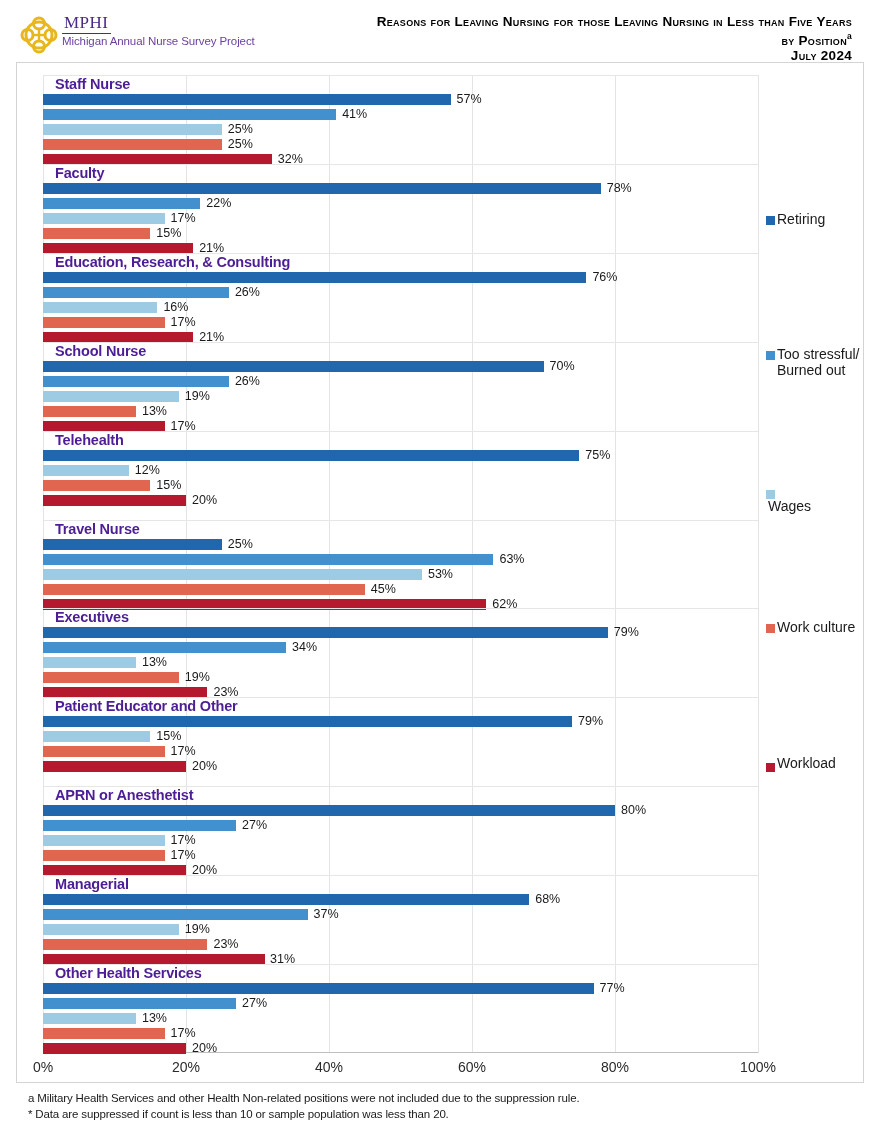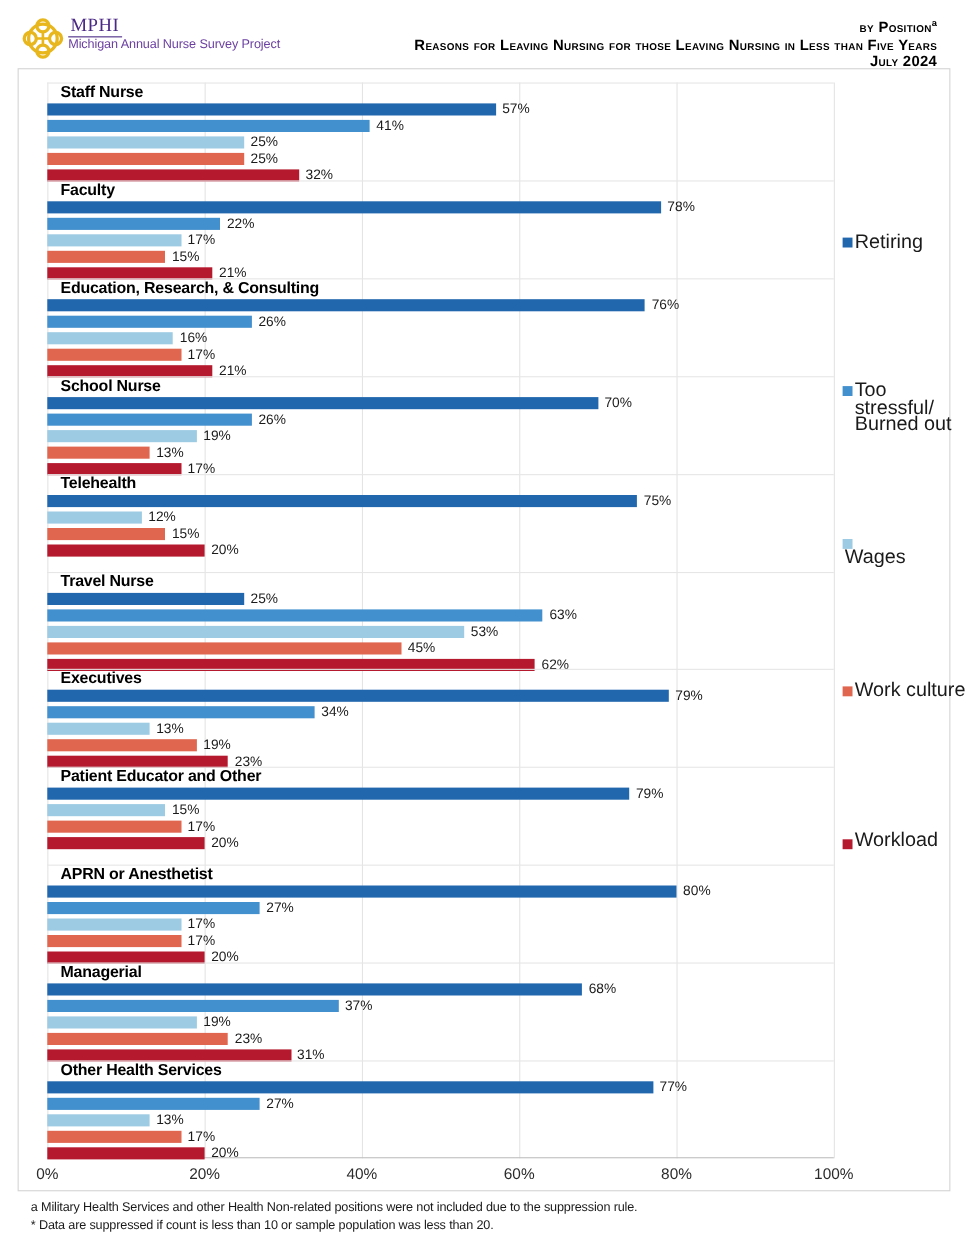--- a/index.html
+++ b/index.html
@@ -72,21 +72,21 @@
     position:absolute; left:0; width:715px; height:1px; background:#bfbfbf; bottom:0;
   }
 
   
   .group{ position:absolute; left:0; width:715px; }
   .group-rule{
     position:absolute; left:0; top:0; width:715px; height:1px; background:#e6e6e6;
   }
   .group-label{
     position:absolute; left:12px; top:1px;
-    font-size:14.5px; font-weight:bold; color:#000000;
+    font-size:14.5px; font-weight:bold; color:#4c1d95;
     letter-spacing:-0.2px; white-space:nowrap;
   }
   .bars{ position:absolute; left:0; top:19px; width:715px; }
   .barrow{ position:relative; height:13px; margin-bottom:2px; }
   .bar{
     position:absolute; left:0; top:0; height:11px;
   }
   .barval{
     position:absolute; top:-2px;
     font-size:12.5px; color:#1a1a1a; white-space:nowrap;
@@ -106,21 +106,21 @@
     position:absolute; left:760px; top:62px; width:118px; height:1021px;
   }
   .legend-item{
     position:absolute; left:6px; width:112px;
     display:flex; align-items:flex-start;
   }
   .legend-swatch{
     width:9px;height:9px;flex:0 0 9px;margin-top:4px;
   }
   .legend-label{
-    font-size:18px; color:#1a1a1a; line-height:15.5px;
+    font-size:14px; color:#1a1a1a; line-height:15.5px;
     margin-left:2px; white-space:pre-line;
   }
 
   
   .footnotes{
     position:absolute; left:28px; top:1090px; width:820px;
   }
   .footnote{
     font-size:11.5px; color:#1a1a1a; line-height:16px;
     letter-spacing:-0.15px;
@@ -147,22 +147,22 @@
         </g>
       </svg>
     </span>
     <span class="logo-text">
       <span class="logo-mphi">MPHI</span>
       <div class="logo-sub">Michigan Annual Nurse Survey Project</div>
     </span>
   </div>
 
   <div class="title-block">
+    <div class="title-line title-1">Reasons for Leaving Nursing for those Leaving Nursing in Less than Five Years</div>
     <div class="title-line title-2"><span>by Position</span><span class="sup">a</span></div>
-    <div class="title-line title-1">Reasons for Leaving Nursing for those Leaving Nursing in Less than Five Years</div>
     <div class="title-line title-3">July 2024</div>
   </div>
 </div>
 
 <div class="chart-frame">
   <div class="plot">
     <div class="plot-body" id="plot-body">
         <div class="gridline" style="left: 0px;"></div>
         <div class="gridline" style="left: 143px;"></div>
         <div class="gridline" style="left: 286px;"></div>

